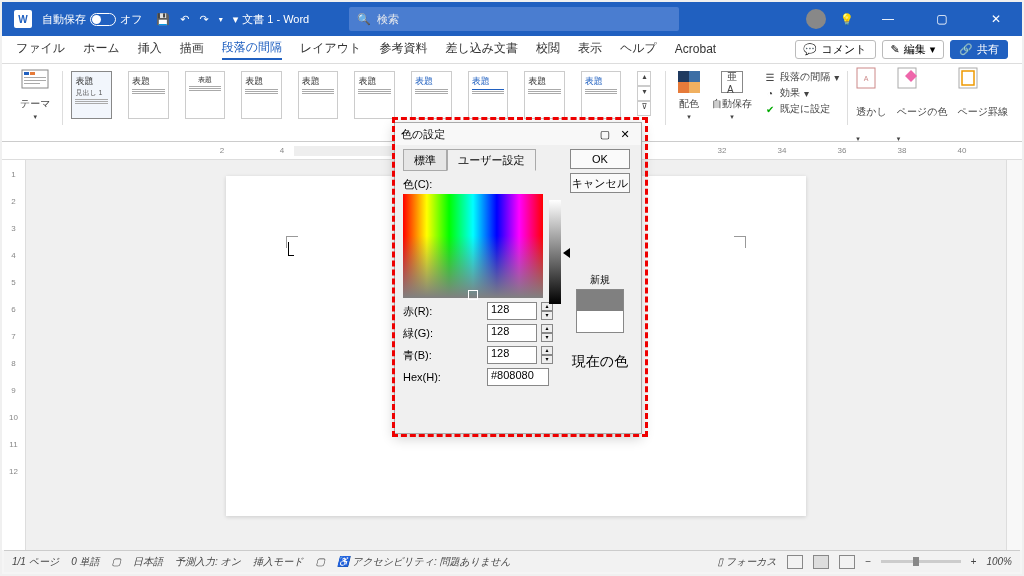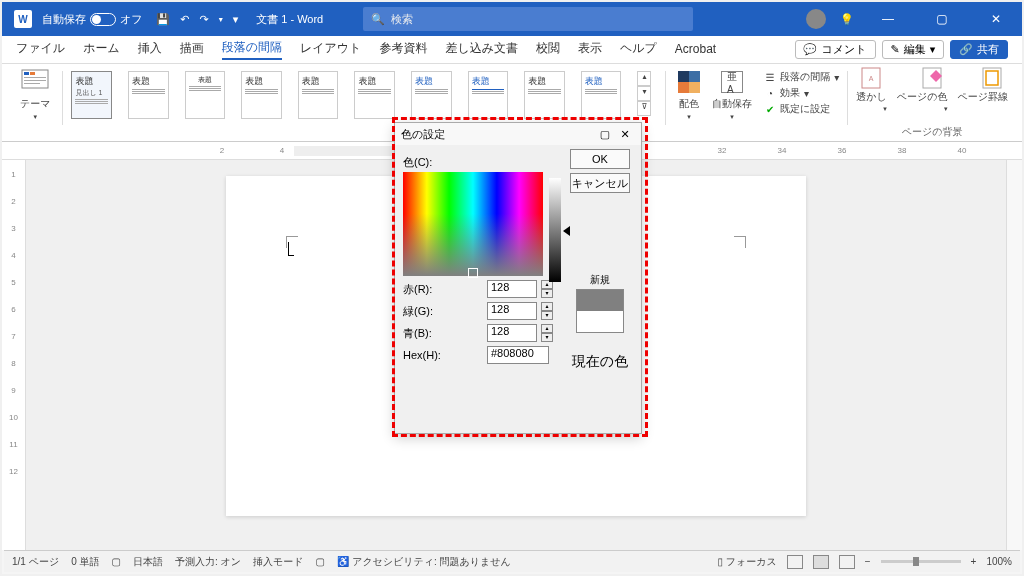--- a/index.html
+++ b/index.html
@@ -6,21 +6,21 @@
 body { background: #f5f5f5; width: 1024px; height: 576px; overflow: hidden; position: relative; border: 2px solid #f0f0f0; }
 
 
 .titlebar { background: #2060c0; height: 34px; display: flex; align-items: center; color: #fff; padding: 0 6px; font-size: 11px; }
 .titlebar .app-icon { width: 18px; height: 18px; background: #fff; color: #2060c0; font-weight: bold; display: flex; align-items: center; justify-content: center; border-radius: 2px; font-size: 10px; margin: 0 6px; }
 .titlebar .autosave { display: flex; align-items: center; gap: 4px; margin-left: 4px; }
 .titlebar .toggle { width: 26px; height: 13px; border: 1px solid #fff; border-radius: 7px; position: relative; }
 .titlebar .toggle::after { content: ""; width: 9px; height: 9px; background: #fff; border-radius: 50%; position: absolute; left: 1px; top: 1px; }
 .titlebar .qat { display: flex; gap: 10px; margin-left: 14px; align-items: center; }
 .titlebar .qat span { cursor: pointer; }
-.titlebar .doc-title { margin-left: 18px; }
+.titlebar .doc-title { margin-left: 4px; }
 .titlebar .searchbox { margin-left: 40px; background: #4a7dd0; height: 24px; width: 330px; border-radius: 2px; display: flex; align-items: center; padding: 0 8px; gap: 6px; color: #eee; }
 .titlebar .right { margin-left: auto; display: flex; align-items: center; gap: 14px; }
 .titlebar .avatar { width: 20px; height: 20px; border-radius: 50%; background: #888; }
 .titlebar .winbtn { width: 40px; text-align: center; font-size: 12px; }
 
 
 .tabs { background: #fff; height: 28px; display: flex; align-items: center; padding: 0 14px; font-size: 12px; gap: 18px; border-bottom: 1px solid #ddd; }
 .tabs .tab { color: #333; cursor: pointer; padding-bottom: 2px; }
 .tabs .tab.active { color: #2060c0; border-bottom: 2px solid #2060c0; font-weight: 500; }
 .tabs .right { margin-left: auto; display: flex; gap: 6px; }
@@ -40,41 +40,41 @@
 .style-item.sel { border: 1px solid #888; background: #f2f6fc; }
 .style-item .st-title { font-size: 9px; color: #333; }
 .style-item .st-line { height: 1px; background: #aaa; margin: 1px 0; }
 .style-item .st-blue { color: #2060c0; }
 .palette-icon { width: 22px; height: 22px; display: grid; grid-template: 1fr 1fr / 1fr 1fr; margin: 2px auto; }
 .palette-icon span:nth-child(1){background:#1f3a5f;} .palette-icon span:nth-child(2){background:#3c6ea5;} .palette-icon span:nth-child(3){background:#e67b3a;} .palette-icon span:nth-child(4){background:#f0b060;}
 .font-icon { width: 22px; height: 22px; border: 1px solid #888; display: flex; flex-direction: column; align-items: center; justify-content: center; font-size: 10px; margin: 2px auto; }
 .small-row { display: flex; align-items: center; gap: 4px; font-size: 10px; padding: 1px 0; }
 .small-row .ic { width: 12px; height: 12px; display: flex; align-items: center; justify-content: center; }
 .bg-group { display: flex; gap: 10px; }
-.bg-btn { display: flex; flex-direction: column; align-items: flex-end; gap: 1px; font-size: 10px; }
+.bg-btn { display: flex; flex-direction: column; align-items: flex-start; gap: 16px; font-size: 10px; }
 .bg-btn .ic { width: 26px; height: 22px; }
 
 
 .ruler-h { height: 18px; background: #fff; display: flex; align-items: center; font-size: 8px; color: #888; border-bottom: 1px solid #ddd; padding-left: 200px; gap: 20px; position: relative; }
 .ruler-h .seg { width: 40px; text-align: center; }
 .ruler-h .docarea { position: absolute; left: 292px; width: 120px; height: 10px; background: #eee; }
 
 
 .docwrap { display: flex; height: 390px; background: #f0f0f0; }
 .ruler-v { width: 24px; background: #fff; border-right: 1px solid #ddd; display: flex; flex-direction: column; align-items: center; font-size: 8px; color: #888; padding-top: 10px; gap: 18px; }
 .page { margin: 16px auto 0; width: 580px; height: 340px; background: #fff; box-shadow: 0 1px 4px rgba(0,0,0,0.15); position: relative; }
 .page .corner { position: absolute; width: 12px; height: 12px; border-color: #999; }
 .page .tl { top: 60px; left: 60px; border-left: 1px solid #999; border-top: 1px solid #999; }
 .page .tr { top: 60px; right: 60px; border-right: 1px solid #999; border-top: 1px solid #999; }
 .page .cursor { position: absolute; top: 66px; left: 62px; width: 1px; height: 14px; background: #000; }
 .page .cursor::after { content: ""; position: absolute; left: 0; bottom: 0; width: 6px; height: 1px; background: #000; }
 .scrollbar { width: 16px; background: #f8f8f8; border-left: 1px solid #ddd; }
 
 
-.statusbar { position: absolute; bottom: 2px; left: 2px; right: 2px; height: 22px; background: #f2f2f2; border-top: 1px solid #ccc; display: flex; align-items: center; font-size: 10px; color: #444; padding: 0 8px; gap: 12px; }
+.statusbar { position: absolute; bottom: 2px; left: 2px; right: 2px; height: 22px; background: #f2f2f2; border-top: 1px solid #ccc; display: flex; align-items: center; font-size: 10px; color: #444; padding: 0 8px; gap: 12px; font-style: italic; }
 .statusbar .right { margin-left: auto; display: flex; align-items: center; gap: 10px; }
 .statusbar .zoom-slider { width: 80px; height: 3px; background: #ccc; position: relative; }
 .statusbar .zoom-slider::after { content: ""; position: absolute; left: 40%; top: -3px; width: 6px; height: 9px; background: #888; }
 .viewbtn { width: 16px; height: 14px; border: 1px solid #888; }
 
 
 .dialog-hilite { position: absolute; top: 115px; left: 390px; width: 256px; height: 320px; border: 3px dashed #e00; pointer-events: none; z-index: 50; }
 .dialog { position: absolute; top: 120px; left: 392px; width: 248px; height: 312px; background: #f0f0f0; border: 1px solid #aaa; box-shadow: 0 4px 12px rgba(0,0,0,0.2); font-size: 11px; z-index: 40; }
 .dialog .dtitle { height: 22px; display: flex; align-items: center; padding: 0 6px; background: #f8f8f8; }
 .dialog .dtitle .spacer { flex: 1; }
@@ -368,20 +368,24 @@
 <div class="dialog-hilite"></div>
 <div class="dialog">
   <div class="dtitle">
     <span>色の設定</span>
     <span class="spacer"></span>
     <span class="wbtn">▢</span>
     <span class="wbtn">✕</span>
   </div>
   <div class="dbody">
     <div class="left">
+      <div class="dtabs">
+        <div class="dtab">標準</div>
+        <div class="dtab active">ユーザー設定</div>
+      </div>
       <div class="lbl">色(C):</div>
       <div class="spectrum-wrap">
         <div class="color-field">
             <div class="marker"></div>
           </div>
         <div class="lum-bar"></div>
         <div class="lum-arrow"></div>
       </div>
       <div class="row">
         <label>赤(R):</label>

